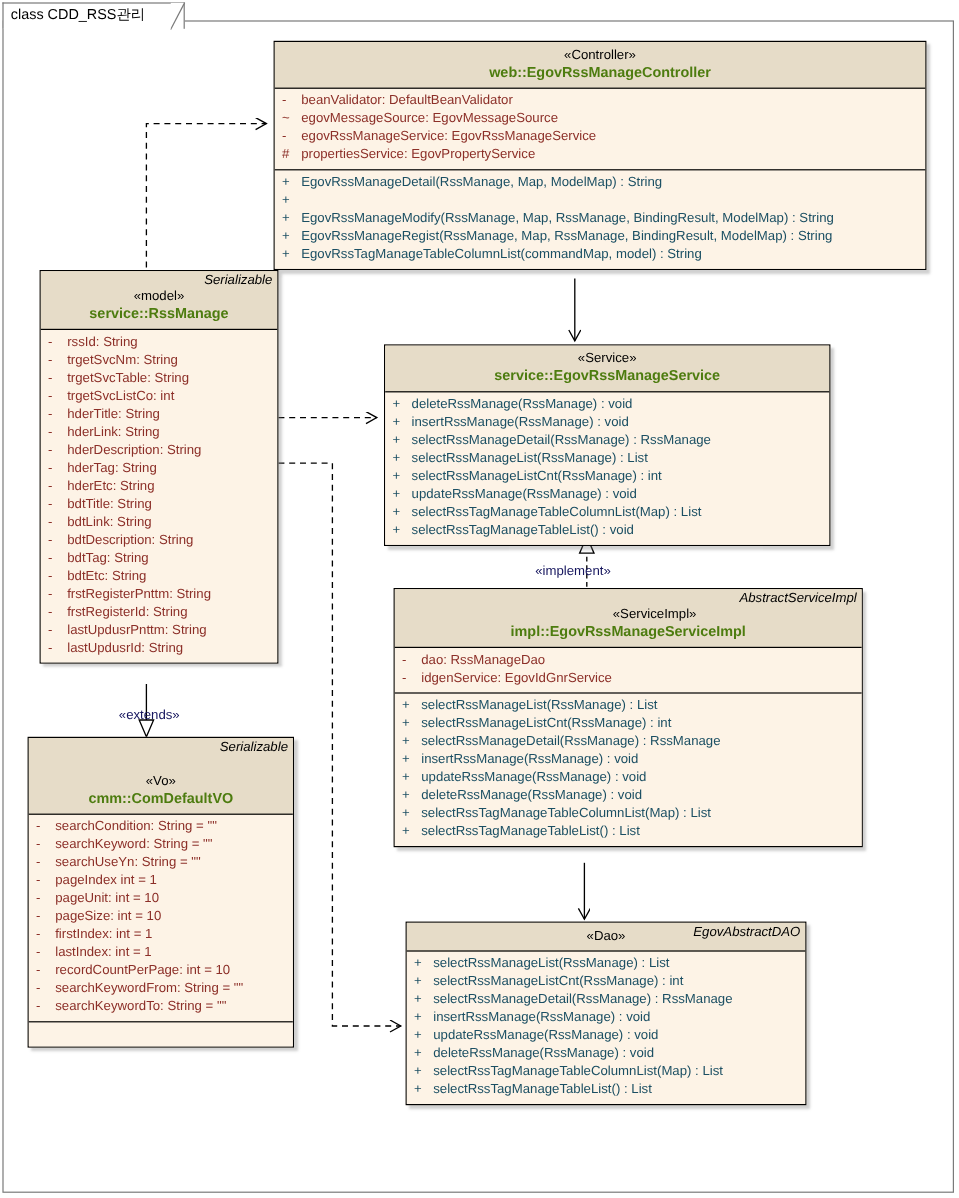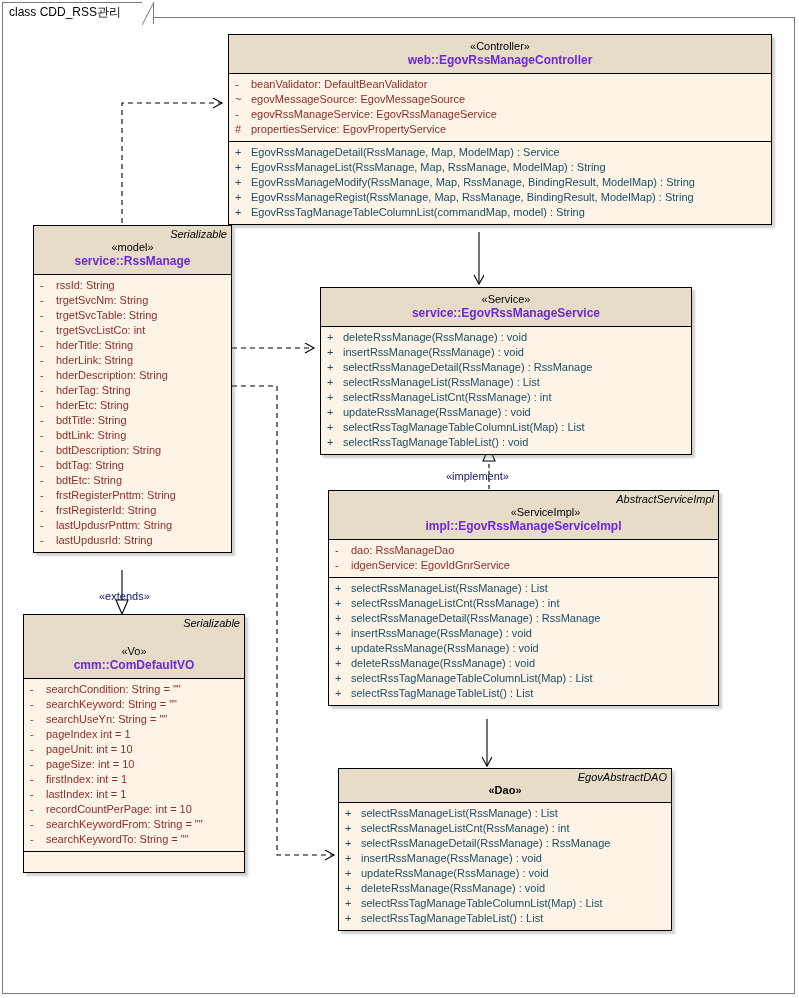--- a/index.html
+++ b/index.html
@@ -74,21 +74,21 @@
     color: #000000;
   }
   .stereo {
     font-size: 11px;
     color: #000000;
     line-height: 14px;
   }
   .clsname {
     font-size: 12px;
     font-weight: bold;
-    color: #6d28d9;
+    color: #4d7c0f;
     line-height: 15px;
   }
   .compartment {
     padding: 3px 0 4px 0;
     background: #fdf3e6;
   }
   .compartment + .compartment {
     border-top: 1px solid #000000;
   }
   .row {
@@ -200,25 +200,24 @@
           <span class="attr">egovRssManageService:  EgovRssManageService</span>
         </div>
       <div class="row">
           <span class="vis attr">#</span>
           <span class="attr">propertiesService:  EgovPropertyService</span>
         </div>
     </div>
     <div class="compartment">
       <div class="row">
           <span class="vis oper">+</span>
-          <span class="oper">EgovRssManageDetail(RssManage, Map, ModelMap) : Service</span>
-        </div>
-      <div class="row">
-          <span class="vis oper">+</span>
-          <span class="oper">EgovRssManageList(RssManage, Map, RssManage, ModelMap) : String</span>
+          <span class="oper">EgovRssManageDetail(RssManage, Map, ModelMap) : String</span>
+        </div>
+      <div class="row">
+          <span class="vis oper">+</span>
         </div>
       <div class="row">
           <span class="vis oper">+</span>
           <span class="oper">EgovRssManageModify(RssManage, Map, RssManage, BindingResult, ModelMap) : String</span>
         </div>
       <div class="row">
           <span class="vis oper">+</span>
           <span class="oper">EgovRssManageRegist(RssManage, Map, RssManage, BindingResult, ModelMap) : String</span>
         </div>
       <div class="row">
@@ -399,21 +398,21 @@
       <div class="row">
           <span class="vis oper">+</span>
           <span class="oper">selectRssTagManageTableList() : List</span>
         </div>
     </div>
   </div>
 
   <div class="cls" id="box-dao" style="left:338px; top:768px; width:334px;">
     <div class="cls-head">
       <div class="tagline">EgovAbstractDAO</div>
-      <div class="stereo" style="margin-top:10px;font-weight:bold;">«Dao»</div>
+      <div class="stereo" style="">«Dao»</div>
     </div>
     <div class="compartment">
       <div class="row">
           <span class="vis oper">+</span>
           <span class="oper">selectRssManageList(RssManage) : List</span>
         </div>
       <div class="row">
           <span class="vis oper">+</span>
           <span class="oper">selectRssManageListCnt(RssManage) : int</span>
         </div>

